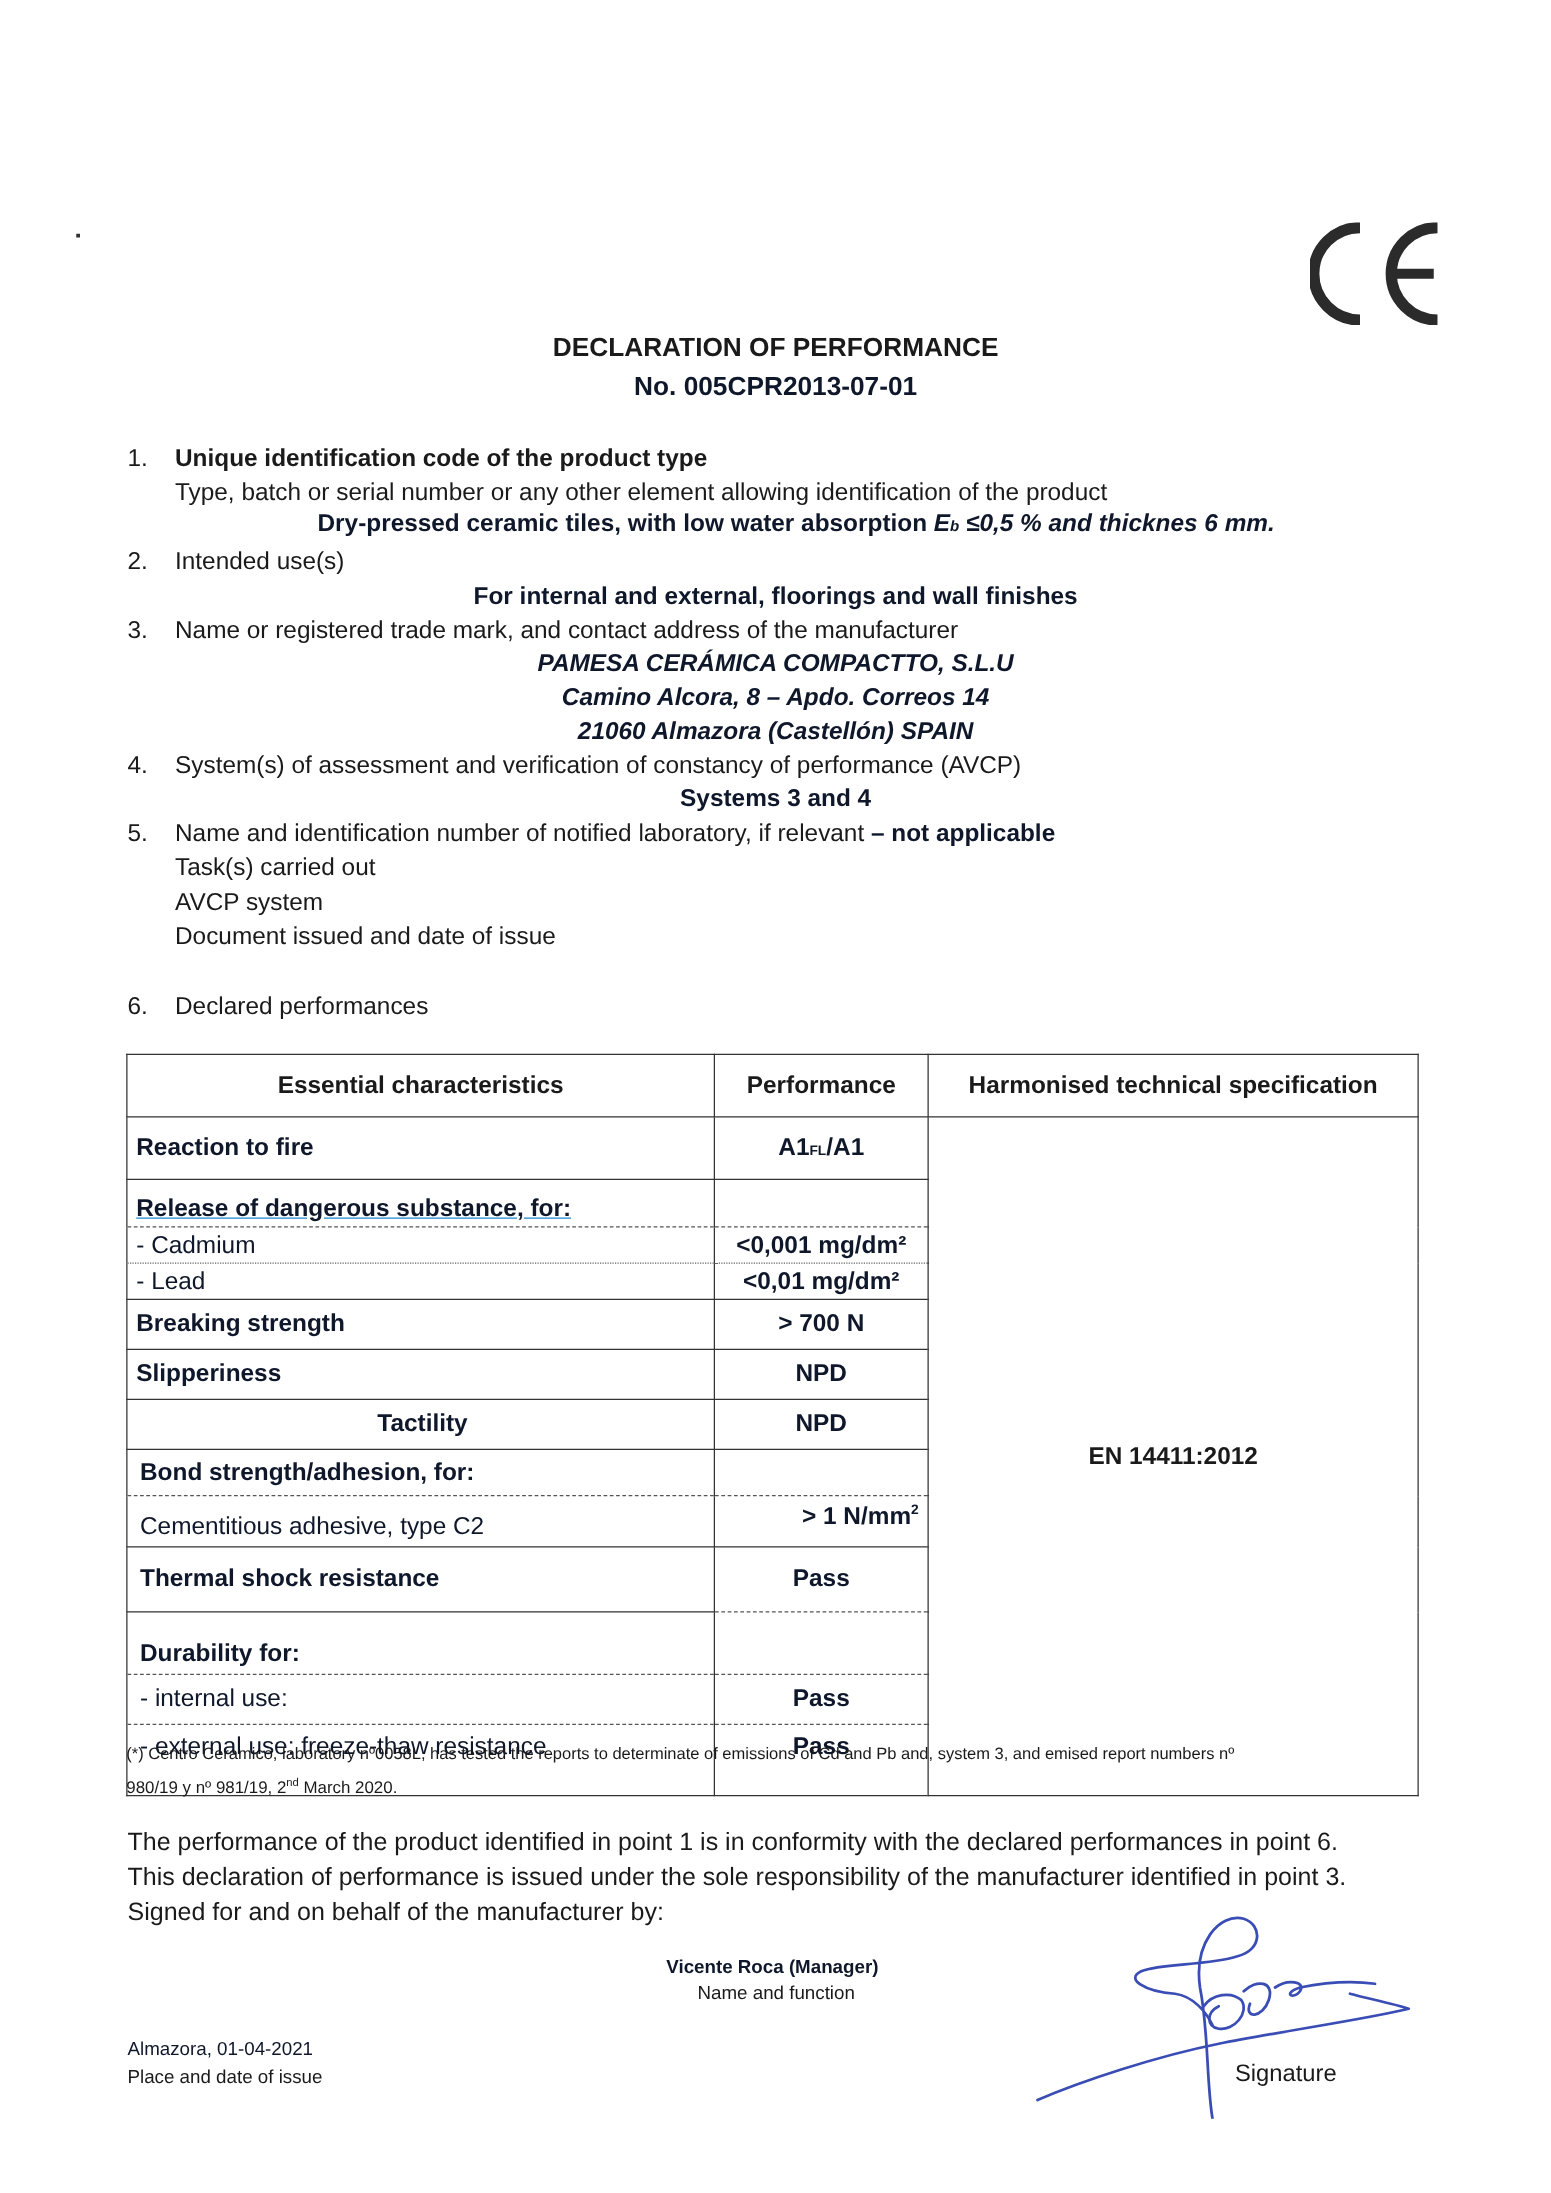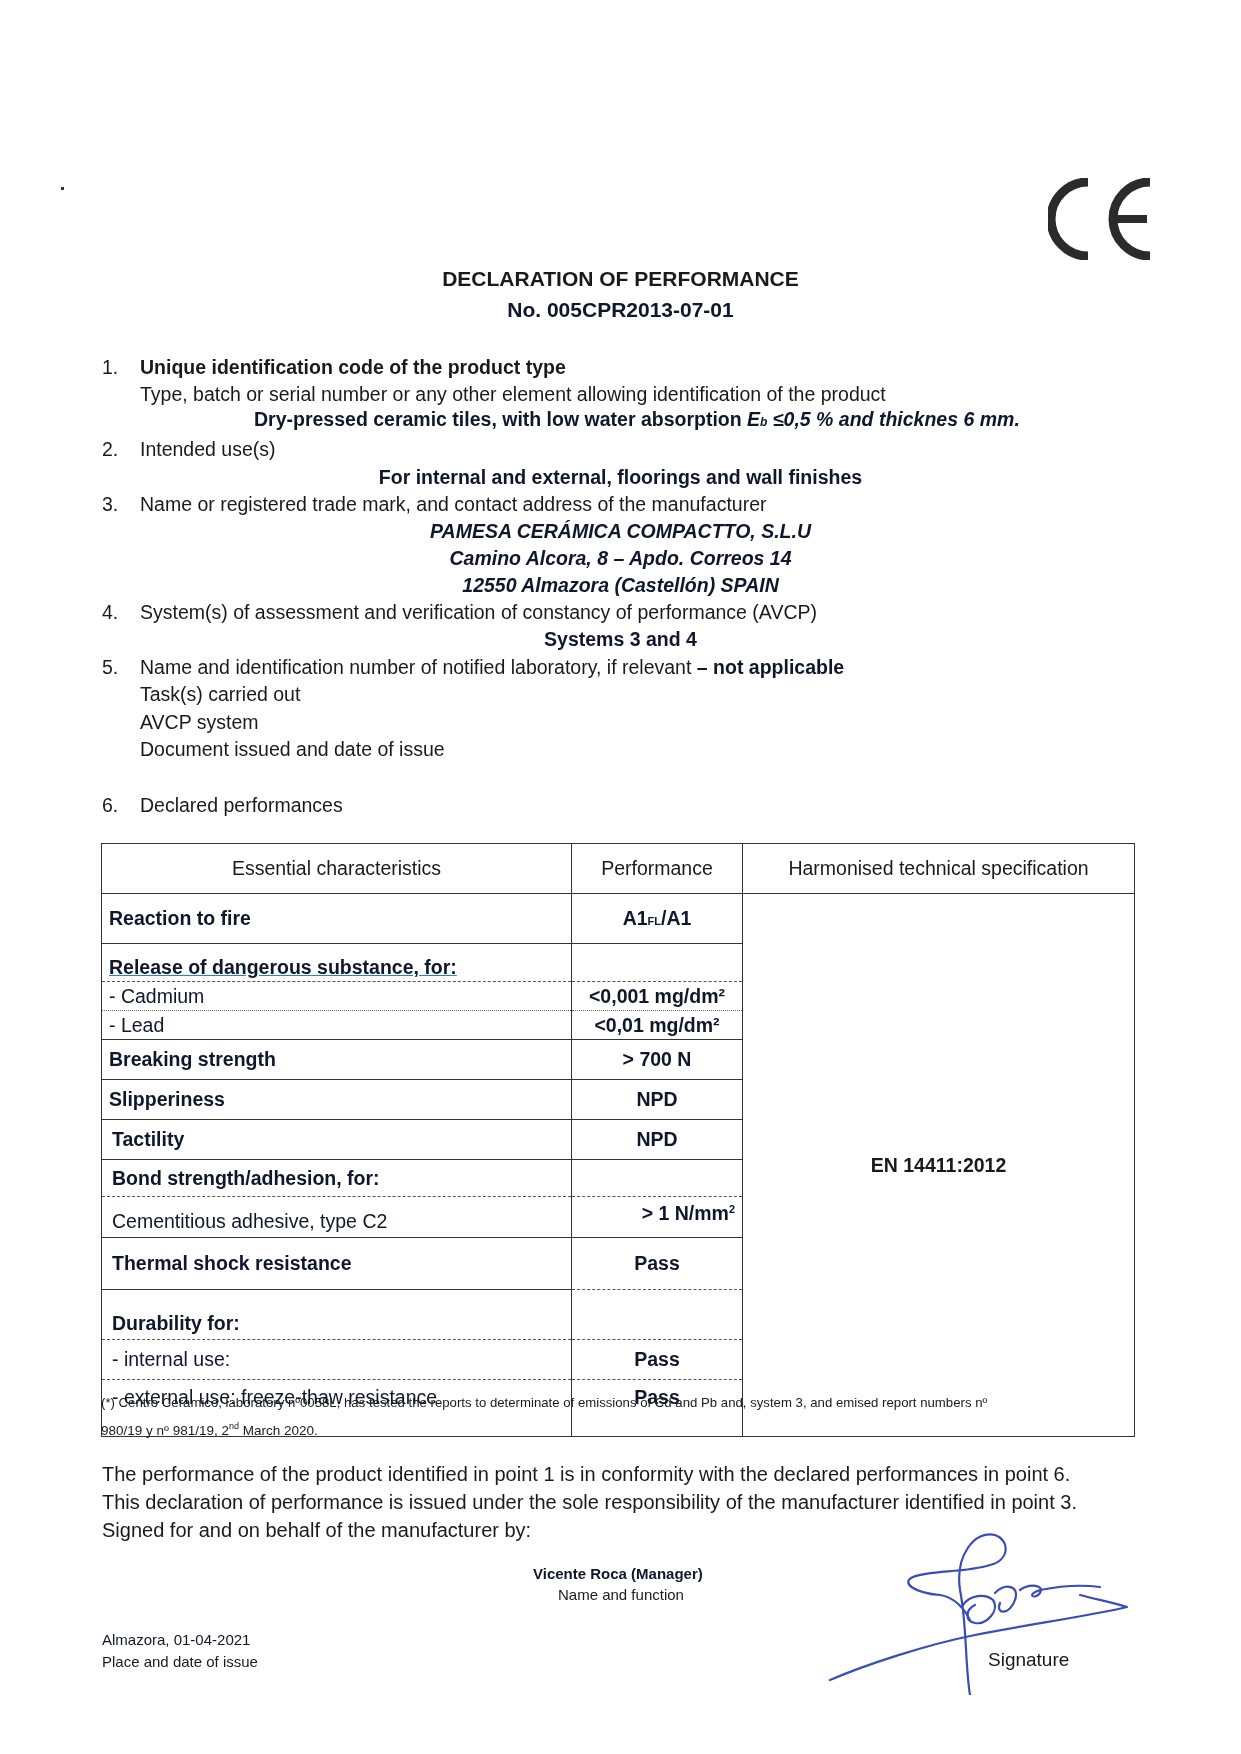--- a/index.html
+++ b/index.html
@@ -10,21 +10,21 @@
   .b { font-weight: bold; }
   .i { font-style: italic; }
   .txt { font-size: 19.5px; line-height: 27px; }
   .num { position: absolute; left: 102px; font-size: 19.5px; line-height: 27px; }
   .ce { position: absolute; left: 1048px; top: 178px; width: 106px; height: 82px; }
   .title { position: absolute; left: 0; width: 1241px; text-align: center; font-weight: bold; }
   .center-line { position: absolute; left: 0; width: 1241px; text-align: center; font-size: 19.5px; line-height: 27px; font-weight: bold; }
 
   table.perf { position: absolute; left: 101px; top: 843px; width: 1034px; border-collapse: collapse; font-size: 19.5px; }
   table.perf td, table.perf th { border: 1.5px solid #333; padding: 0 7px; vertical-align: middle; }
-  table.perf th { height: 50px; font-weight: normal; text-align: center; }
+  table.perf th { height: 50px; font-weight: bold; text-align: center; }
   .c1 { width: 470px; }
   .c2 { width: 171px; text-align: center; }
   .c3 { text-align: center; font-weight: bold; }
   .dash-b { border-bottom: 1.5px dashed #555 !important; }
   .no-b-top { border-top: none !important; }
   .sub { font-size: 11px; font-weight: bold; }
   .sup { font-size: 11px; vertical-align: super; }
 
   .foot { font-size: 13.5px; line-height: 23px; }
   .sig { position: absolute; left: 825px; top: 1515px; width: 320px; height: 180px; }
@@ -50,21 +50,21 @@
 </div>
 
 <div class="num" style="top:436px;">2.</div>
 <div class="abs txt" style="left:140px;top:436px;">Intended use(s)</div>
 <div class="center-line blue" style="top:464px;">For internal and external, floorings and wall finishes</div>
 
 <div class="num" style="top:491px;">3.</div>
 <div class="abs txt" style="left:140px;top:491px;">Name or registered trade mark, and contact address of the manufacturer</div>
 <div class="center-line blue i" style="top:518px;">PAMESA CERÁMICA COMPACTTO, S.L.U</div>
 <div class="center-line blue i" style="top:545px;">Camino Alcora, 8 – Apdo. Correos 14</div>
-<div class="center-line blue i" style="top:572px;">12550 Almazora (Castellón) SPAIN</div>
+<div class="center-line blue i" style="top:572px;">21060 Almazora (Castellón) SPAIN</div>
 
 <div class="num" style="top:599px;">4.</div>
 <div class="abs txt" style="left:140px;top:599px;">System(s) of assessment and verification of constancy of performance (AVCP)</div>
 <div class="center-line blue" style="top:626px;">Systems 3 and 4</div>
 
 <div class="num" style="top:654px;">5.</div>
 <div class="abs txt" style="left:140px;top:654px;">
   <span>Name and identification number of notified laboratory, if relevant</span>
   <span class="blue b">– not applicable</span>
 </div>
@@ -101,21 +101,21 @@
   </tr>
   <tr style="height:40px;">
     <td class="c1 blue b">Breaking strength</td>
     <td class="c2 blue b">&gt; 700 N</td>
   </tr>
   <tr style="height:40px;">
     <td class="c1 blue b">Slipperiness</td>
     <td class="c2 blue b">NPD</td>
   </tr>
   <tr style="height:40px;">
-    <td class="c1 blue b" style="padding-left:10px;">Tactility</td>
+    <td class="c1 blue b" style="padding-left:10px;text-align:center;">Tactility</td>
     <td class="c2 blue b">NPD</td>
   </tr>
   <tr style="height:37px;">
     <td class="c1 blue b dash-b" style="padding-left:10px;">Bond strength/adhesion, for:</td>
     <td class="c2 dash-b"></td>
   </tr>
   <tr style="height:41px;">
     <td class="c1 blue no-b-top" style="padding-left:10px;padding-top:8px;">Cementitious adhesive, type C2</td>
     <td class="c2 blue b no-b-top" style="padding-bottom:8px;text-align:right;"><span>&gt; 1 N/mm</span><span class="sup">2</span></td>
   </tr>

